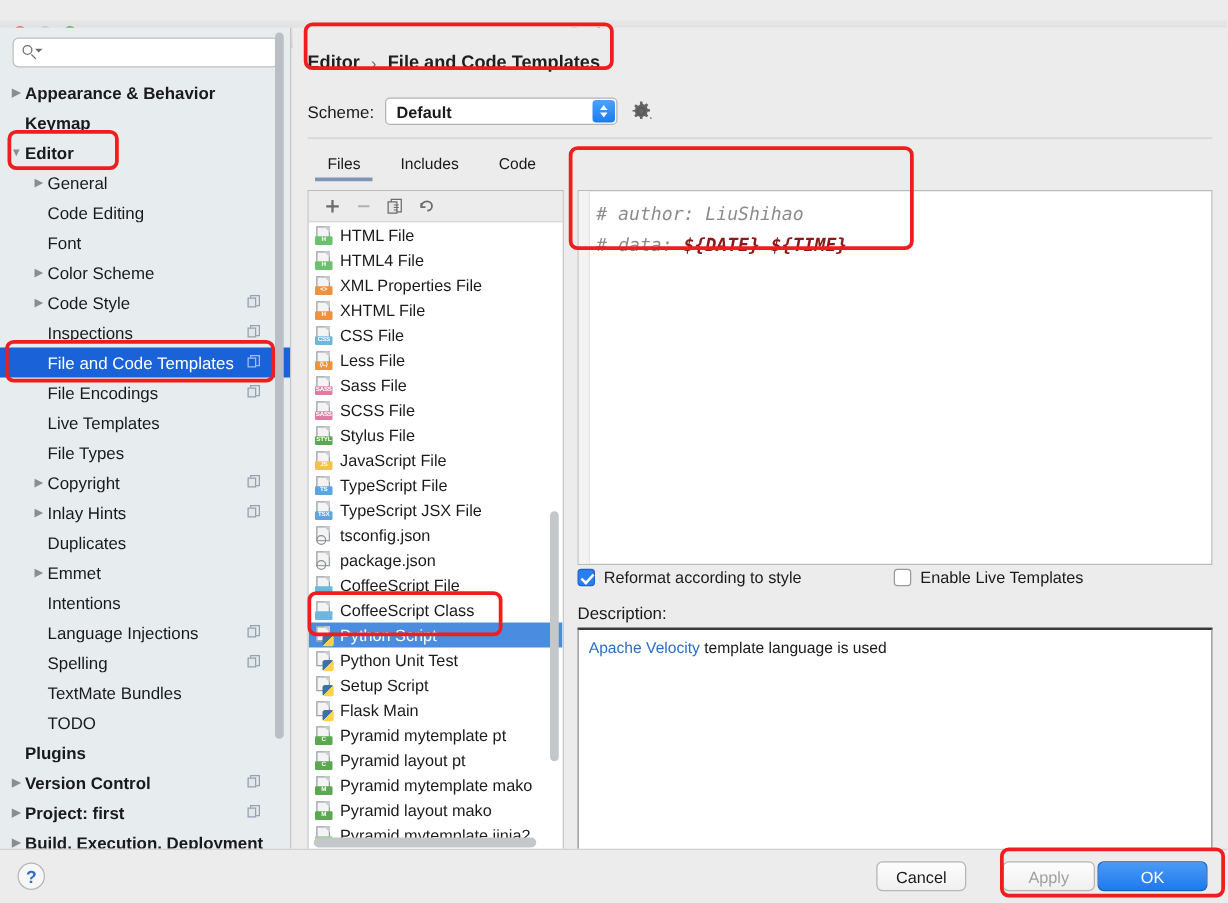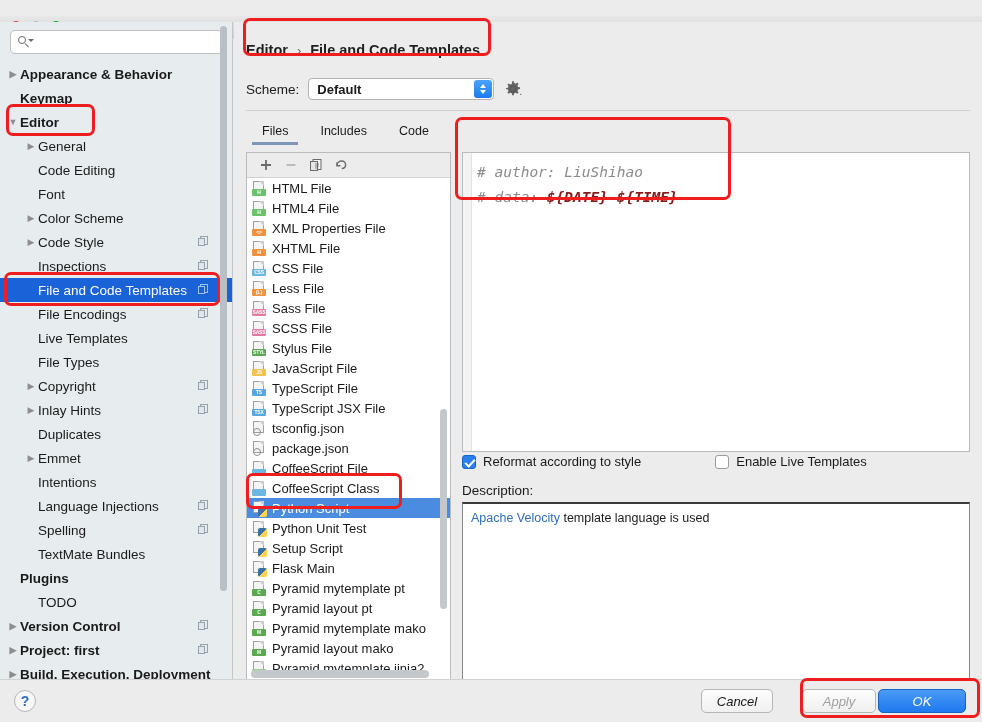--- a/index.html
+++ b/index.html
@@ -295,21 +295,21 @@
     background: #f7f7f7; border: 1px solid #b6b6b6;
     color: #2b6fc4; font-size: 14px; font-weight: bold;
     display: flex; align-items: center; justify-content: center;
     cursor: pointer;
   }
   .btn {
     position: absolute; top: 9px; height: 24px;
     border-radius: 5px; border: 1px solid #b6b6b6;
     background: linear-gradient(to bottom, #fdfdfd, #f0f0f0);
     font-size: 13px; display: flex; align-items: center; justify-content: center;
-    cursor: pointer; color: #1a1a1a; font-style: italic;
+    cursor: pointer; color: #1a1a1a;
   }
   .btn.cancel { right: 209px; width: 72px; }
   .btn.apply  { right: 106px; width: 74px; color: #a0a0a0; }
   .btn.ok {
     right: 16px; width: 88px; color: #fff;
     background: linear-gradient(to bottom, #4a9bf5, #1f79ef);
     border-color: #1763c4;
   }
 
   
@@ -463,27 +463,27 @@
           <span class="tree-label">Spelling</span>
           <span class="copy-badge">
             <span class="b1"></span>
             <span class="b2"></span>
           </span>
         </div>
         <div class="tree-row indent1">
           <span class="arrow">&nbsp;</span>
           <span class="tree-label">TextMate Bundles</span>
         </div>
+        <div class="tree-row indent1">
+          <span class="arrow">&nbsp;</span>
+          <span class="tree-label">TODO</span>
+        </div>
         <div class="tree-row indent0 bold">
           <span class="arrow">&nbsp;</span>
           <span class="tree-label">Plugins</span>
-        </div>
-        <div class="tree-row indent1">
-          <span class="arrow">&nbsp;</span>
-          <span class="tree-label">TODO</span>
         </div>
         <div class="tree-row indent0 bold">
           <span class="arrow">▶</span>
           <span class="tree-label">Version Control</span>
           <span class="copy-badge">
             <span class="b1"></span>
             <span class="b2"></span>
           </span>
         </div>
         <div class="tree-row indent0 bold">

